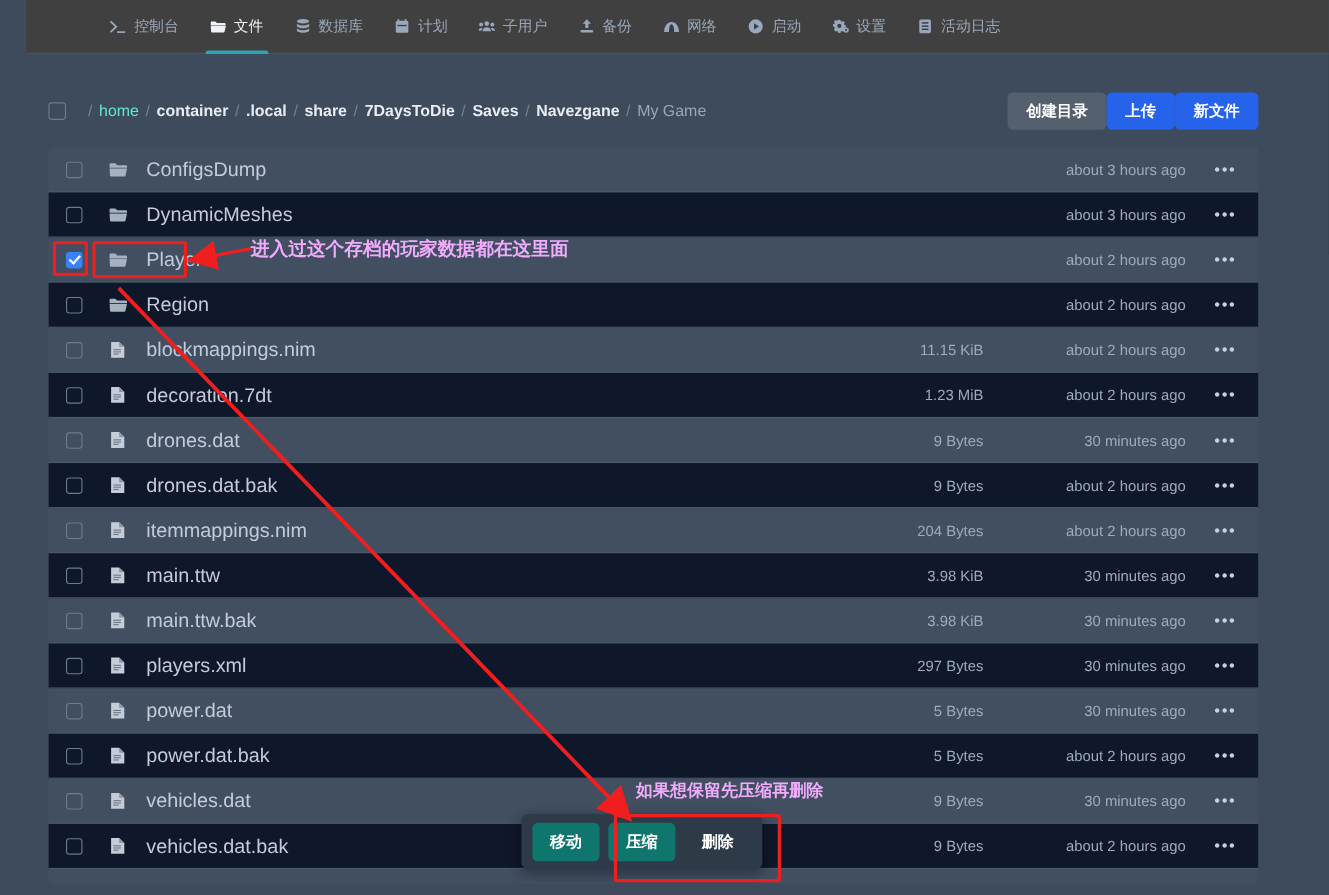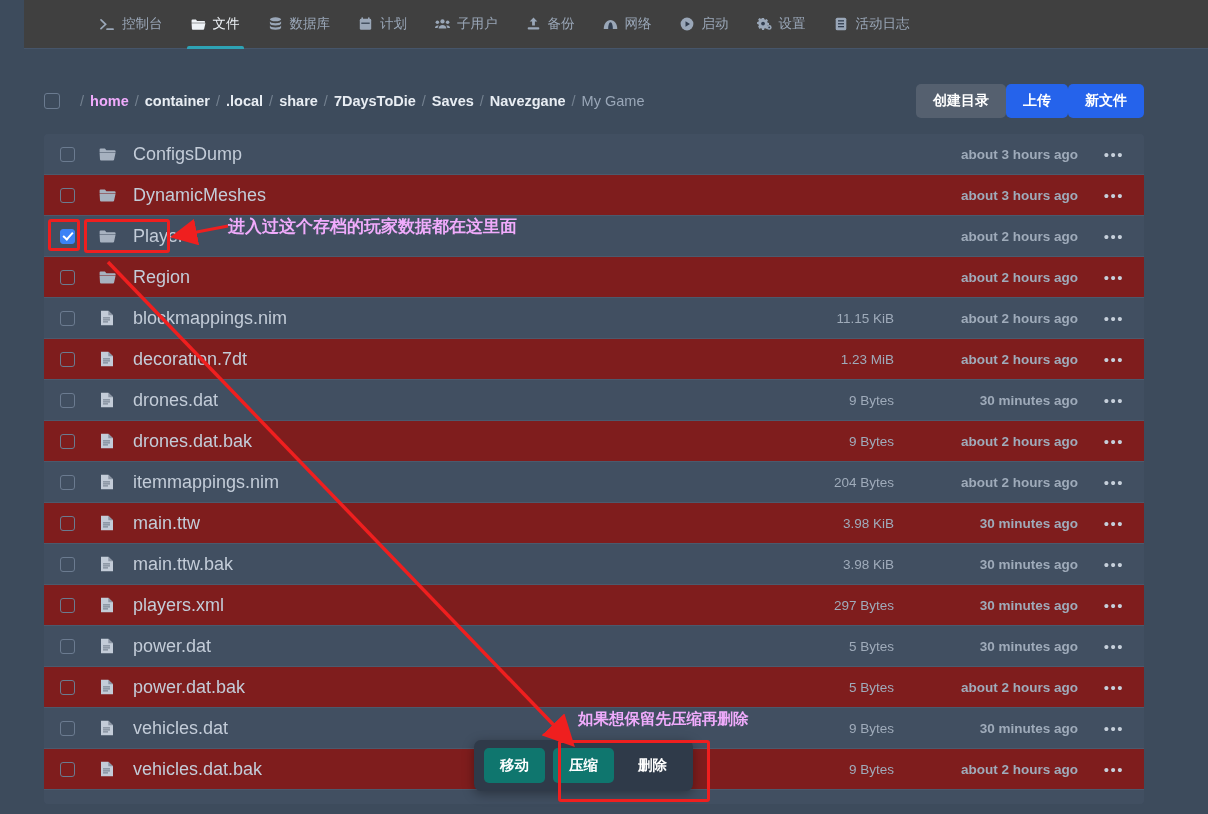--- a/index.html
+++ b/index.html
@@ -39,21 +39,21 @@
     display: flex; align-items: center; justify-content: space-between;
   }
   .crumb-left { display: flex; align-items: center; gap: 14px; }
   .cb {
     width: 16px; height: 16px; border: 1.5px solid #6b7b90; border-radius: 3px;
     background: transparent; flex: none; cursor: pointer;
   }
   .crumbs { display: flex; align-items: center; font-size: 14.5px; color: #9aa7b8; }
   .crumbs .sep { margin: 0 6px; color: #73808f; }
   .crumbs .seg { color: #e8edf3; font-weight: bold; cursor: pointer; }
-  .crumbs .seg.dim { color: #f0abfc; font-weight: bold; }
+  .crumbs .seg.dim { color: #5eead4; font-weight: normal; }
   .crumbs .seg.last { color: #9aa7b8; font-weight: normal; cursor: default; }
 
   .crumb-right { display: flex; align-items: center; }
   .btn {
     height: 34px; padding: 0 17px; border-radius: 5px; border: none;
     font-size: 14px; font-weight: bold; color: #fff; cursor: pointer;
     display: inline-flex; align-items: center; justify-content: center;
     font-family: "Liberation Sans", "DejaVu Sans", sans-serif;
   }
   .btn-grey { background: #55606f; }
@@ -62,26 +62,26 @@
   
   .filelist {
     position: absolute; left: 44px; top: 134px; width: 1100px;
     border-radius: 4px; overflow: hidden; background: #414f61;
   }
   .row {
     display: flex; align-items: center; height: 41px;
     background: #414f61; border-bottom: 1px solid #4b5a6d;
     position: relative;
   }
-  .row.alt { background: #7f1d1d; }
+  .row.alt { background: #0f172a; }
   .row .c-check { width: 47px; display: flex; justify-content: center; align-items: center; flex: none; }
   .row .c-icon { width: 32px; display: flex; justify-content: center; align-items: center; flex: none; }
   .row .c-name { flex: 1 1 auto; color: #c3ccd8; font-size: 18px; padding-left: 10px; cursor: pointer; }
   .row .c-size { width: 230px; text-align: right; color: #9fabba; font-size: 13.5px; flex: none; }
-  .row .c-time { width: 190px; text-align: right; color: #9fabba; font-size: 13.5px; flex: none; padding-right: 6px; font-weight: bold; }
+  .row .c-time { width: 190px; text-align: right; color: #9fabba; font-size: 13.5px; flex: none; padding-right: 6px; }
   .row .c-menu { width: 60px; display: flex; justify-content: center; align-items: center; flex: none; cursor: pointer; }
   .dots { color: #c6cfda; font-size: 15px; letter-spacing: 1.5px; line-height: 1; }
   .row .cb { width: 15px; height: 15px; }
   .cb.checked {
     background: #3b82f6; border-color: #3b82f6;
     display: flex; align-items: center; justify-content: center;
   }
   .cb.checked::after {
     content: ""; width: 4px; height: 8px; margin-top: -2px;
     border: solid #fff; border-width: 0 2px 2px 0; transform: rotate(42deg);

